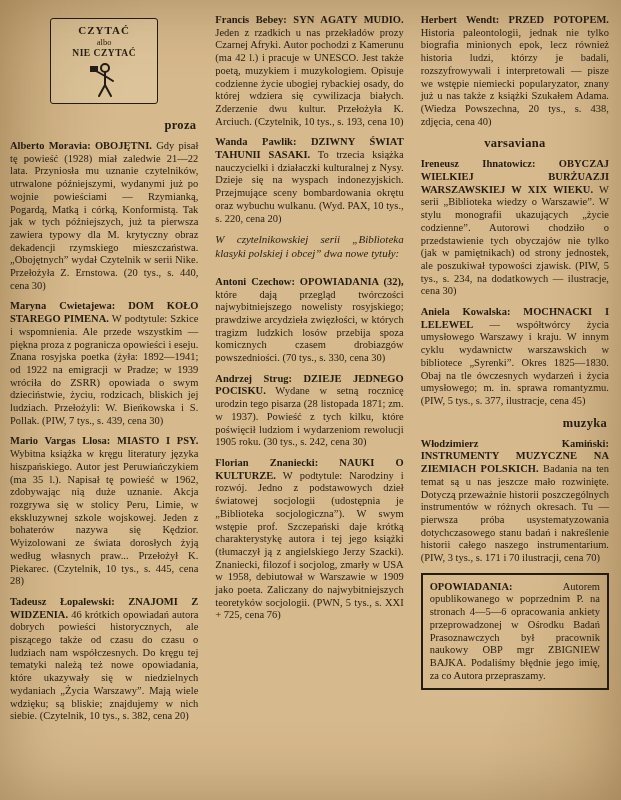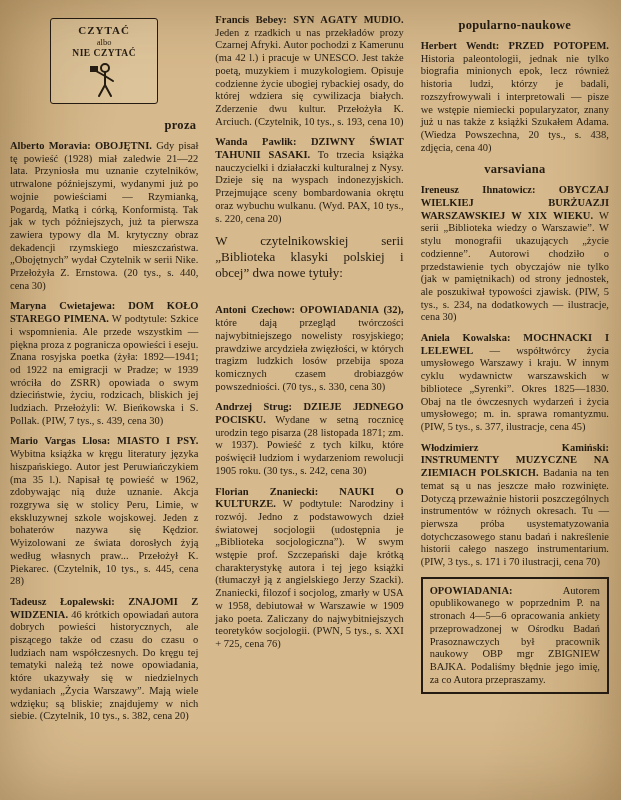--- a/index.html
+++ b/index.html
@@ -26,22 +26,22 @@
     hyphens: auto; -webkit-hyphens: auto;
   }
   .entry .lead { font-weight: bold; }
   .sec {
     font-weight: bold; font-size: 12.5px;
     margin: 4px 2px 7px 2px; letter-spacing: 0.3px;
   }
   .sec-right  { text-align: right; }
   .sec-center { text-align: center; }
   .series-note {
-    font-size: 13px; line-height: 1.21;
-    text-align: justify; margin: 2px 0 24px 0;
+    font-style: italic; font-size: 11px; line-height: 1.21;
+    text-align: justify; margin: 2px 0 16px 0;
   }
   .stamp {
     width: 108px; margin: 4px auto 14px auto;
     border: 1.6px solid var(--ink, #241c12);
     border-radius: 3px;
     padding: 5px 4px 4px 4px;
     text-align: center;
     background: rgba(255, 244, 214, 0.18);
   }
   .stamp-top    { font-weight: bold; font-size: 11px; letter-spacing: 1px; }
@@ -97,30 +97,30 @@
 
     <p class="entry"><b class="lead">Antoni Czechow: OPOWIADANIA (32),</b> <span>które dają przegląd twórczości najwybitniejszego nowelisty rosyjskiego; prawdziwe arcydzieła zwięzłości, w których tragizm ludzkich losów przebija spoza komicznych czasem drobiazgów powszedniości. (70 tys., s. 330, cena 30)</span></p>
 
     <p class="entry"><b class="lead">Andrzej Strug: DZIEJE JEDNEGO POCISKU.</b> <span>Wydane w setną rocznicę urodzin tego pisarza (28 listopada 1871; zm. w 1937). Powieść z tych kilku, które poświęcił ludziom i wydarzeniom rewolucji 1905 roku. (30 tys., s. 242, cena 30)</span></p>
 
 
     <p class="entry"><b class="lead">Florian Znaniecki: NAUKI O KULTURZE.</b> <span>W podtytule: Narodziny i rozwój. Jedno z podstawowych dzieł światowej socjologii (udostępnia je „Biblioteka socjologiczna”). W swym wstępie prof. Szczepański daje krótką charakterystykę autora i tej jego książki (tłumaczył ją z angielskiego Jerzy Szacki). Znaniecki, filozof i socjolog, zmarły w USA w 1958, debiutował w Warszawie w 1909 jako poeta. Zaliczany do najwybitniejszych teoretyków socjologii. (PWN, 5 tys., s. XXI + 725, cena 76)</span></p>
   </div>
 
   <div class="col">
-    <div class="sec sec-center">popularno-naukowe</div>
 
     <p class="entry"><b class="lead">Herbert Wendt: PRZED POTOPEM.</b> <span>Historia paleontologii, jednak nie tylko biografia minionych epok, lecz również historia ludzi, którzy je badali, rozszyfrowywali i interpretowali — pisze we wstępie niemiecki popularyzator, znany już u nas także z książki Szukałem Adama. (Wiedza Powszechna, 20 tys., s. 438, zdjęcia, cena 40)</span></p>
 
     <div class="sec sec-center">varsaviana</div>
 
     <p class="entry"><b class="lead">Ireneusz Ihnatowicz: OBYCZAJ WIELKIEJ BURŻUAZJI WARSZAWSKIEJ W XIX WIEKU.</b> <span>W serii „Biblioteka wiedzy o Warszawie”. W stylu monografii ukazujących „życie codzienne”. Autorowi chodziło o przedstawienie tych obyczajów nie tylko (jak w pamiętnikach) od strony jednostek, ale poszukiwał typowości zjawisk. (PIW, 5 tys., s. 234, na dodatkowych — ilustracje, cena 30)</span></p>
 
     <p class="entry"><b class="lead">Aniela Kowalska: MOCHNACKI I LELEWEL</b> <span>— współtwórcy życia umysłowego Warszawy i kraju. W innym cyklu wydawnictw warszawskich w bibliotece „Syrenki”. Okres 1825—1830. Obaj na tle ówczesnych wydarzeń i życia umysłowego; m. in. sprawa romantyzmu. (PIW, 5 tys., s. 377, ilustracje, cena 45)</span></p>
 
+    <div class="sec sec-right">muzyka</div>
 
     <p class="entry"><b class="lead">Włodzimierz Kamiński: INSTRUMENTY MUZYCZNE NA ZIEMIACH POLSKICH.</b> <span>Badania na ten temat są u nas jeszcze mało rozwinięte. Dotyczą przeważnie historii poszczególnych instrumentów w różnych okresach. Tu — pierwsza próba usystematyzowania dotychczasowego stanu badań i nakreślenie historii całego naszego instrumentarium. (PIW, 3 tys., s. 171 i 70 ilustracji, cena 70)</span></p>
 
     <div class="box">
       <p class="entry"><b class="lead">OPOWIADANIA:</b> <span>Autorem opublikowanego w poprzednim P. na stronach 4—5—6 opracowania ankiety przeprowadzonej w Ośrodku Badań Prasoznawczych był pracownik naukowy OBP mgr ZBIGNIEW BAJKA. Podaliśmy błędnie jego imię, za co Autora przepraszamy.</span></p>
     </div>
   </div>
 
 </div>
 

